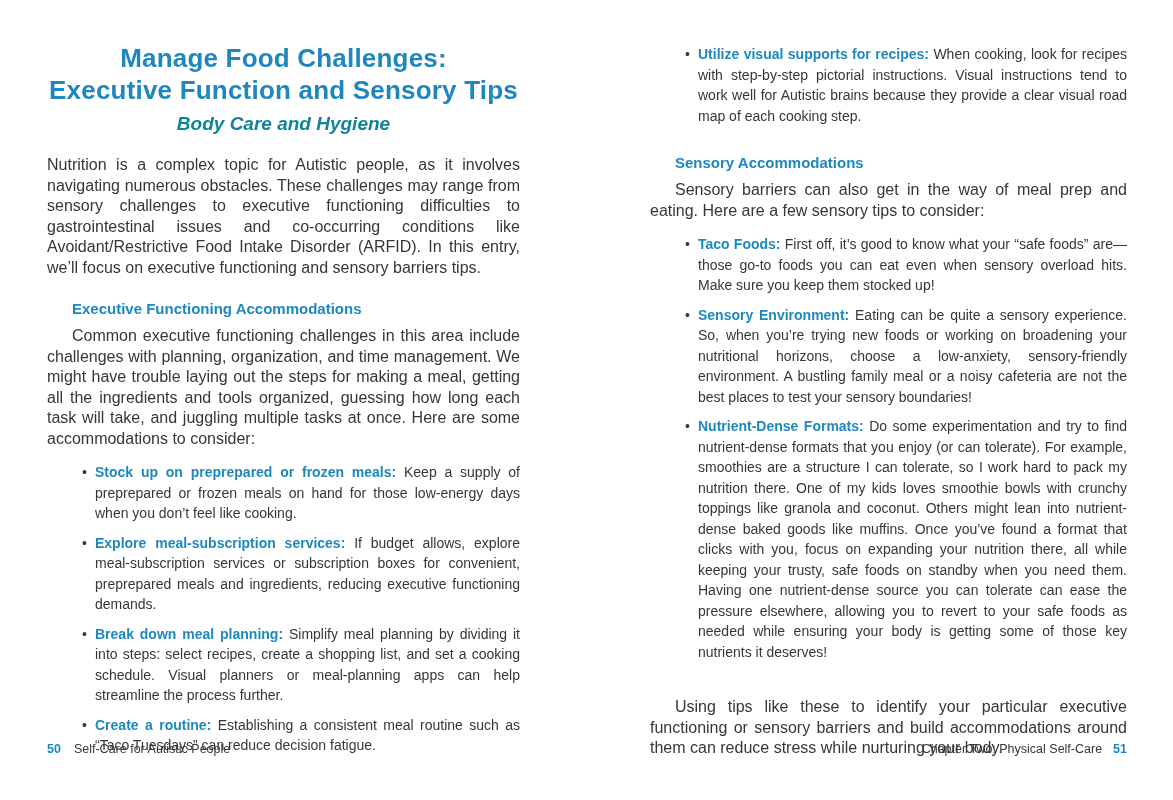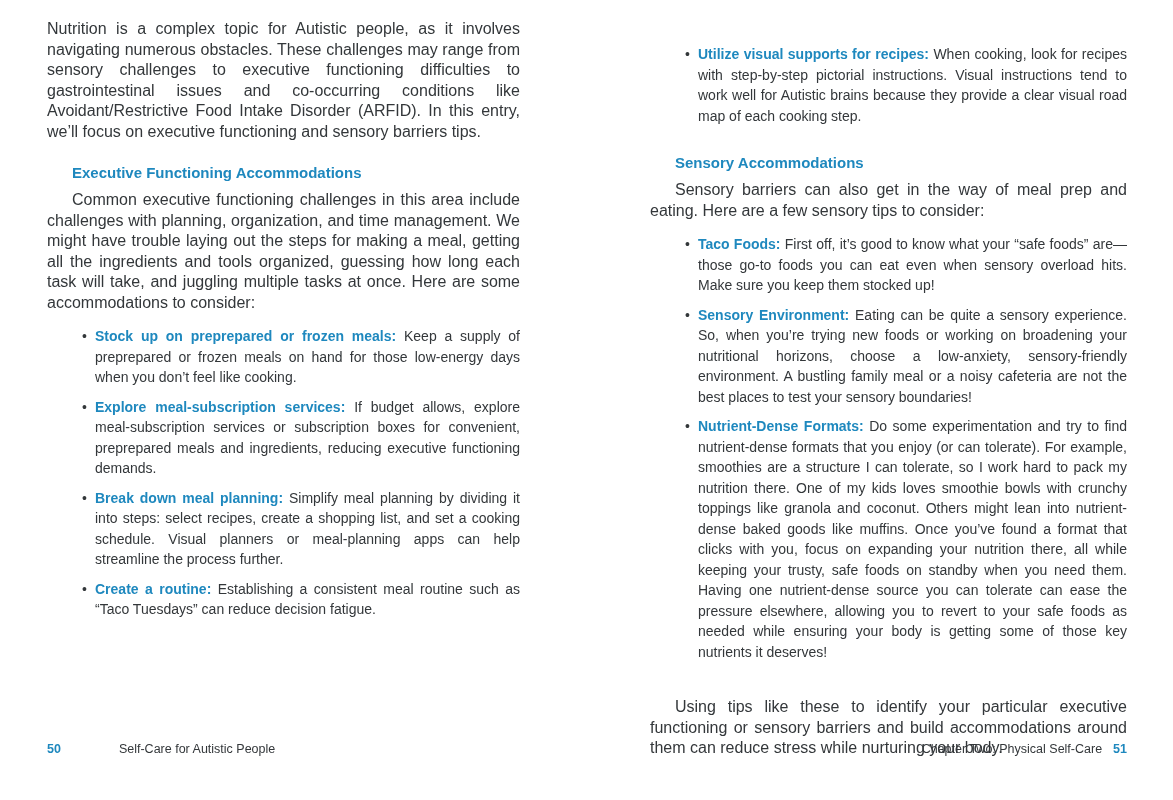--- a/index.html
+++ b/index.html
@@ -87,36 +87,41 @@
   .mt-sensory-heading { margin-top: 27px; }
 
   .footer {
     position: absolute;
     top: 741px;
     font-size: 12.5px;
     line-height: 16px;
     display: flex;
     align-items: baseline;
   }
-  .footer-left  { left: 47px; gap: 45px; }
+  .footer-left  { left: 47px; }
   .footer-right { right: 46px; justify-content: flex-start; }
   .page-num {
     color: var(--accent-blue);
     font-weight: bold;
   }
   .footer-left .page-num { margin-right: 13px; }
   .footer-right .page-num { margin-left: 11px; }
   .footer-label { color: var(--text); }
 </style>
 </head>
 <body>
 
 <div class="spread">
 
   <div class="page-col page-left">
+    <div class="title-block">
+      <div class="title-line">Manage Food Challenges:</div>
+      <div class="title-line">Executive Function and Sensory Tips</div>
+      <div class="subtitle">Body Care and Hygiene</div>
+    </div>
 
     <p class="body-text intro-para">Nutrition is a complex topic for Autistic people, as it involves navigating numerous obstacles. These challenges may range from sensory challenges to executive functioning difficulties to gastrointestinal issues and co-occurring conditions like Avoidant/Restrictive Food Intake Disorder (ARFID). In this entry, we’ll focus on executive functioning and sensory barriers tips.</p>
 
     <h2 class="section-heading mt-section">Executive Functioning Accommodations</h2>
 
     <p class="body-text indent-first mt-heading-para">Common executive functioning challenges in this area include challenges with planning, organization, and time management. We might have trouble laying out the steps for making a meal, getting all the ingredients and tools organized, guessing how long each task will take, and juggling multiple tasks at once. Here are some accommodations to consider:</p>
 
     <ul class="tips">
       <li>
         <span class="dot">•</span>

